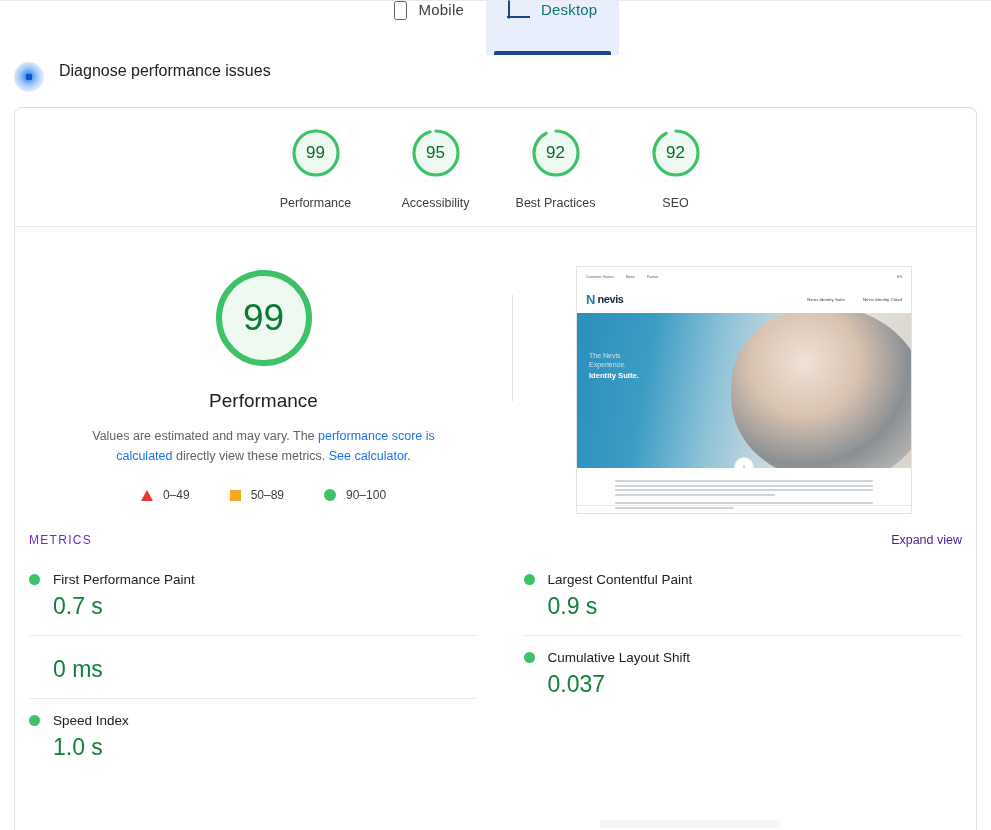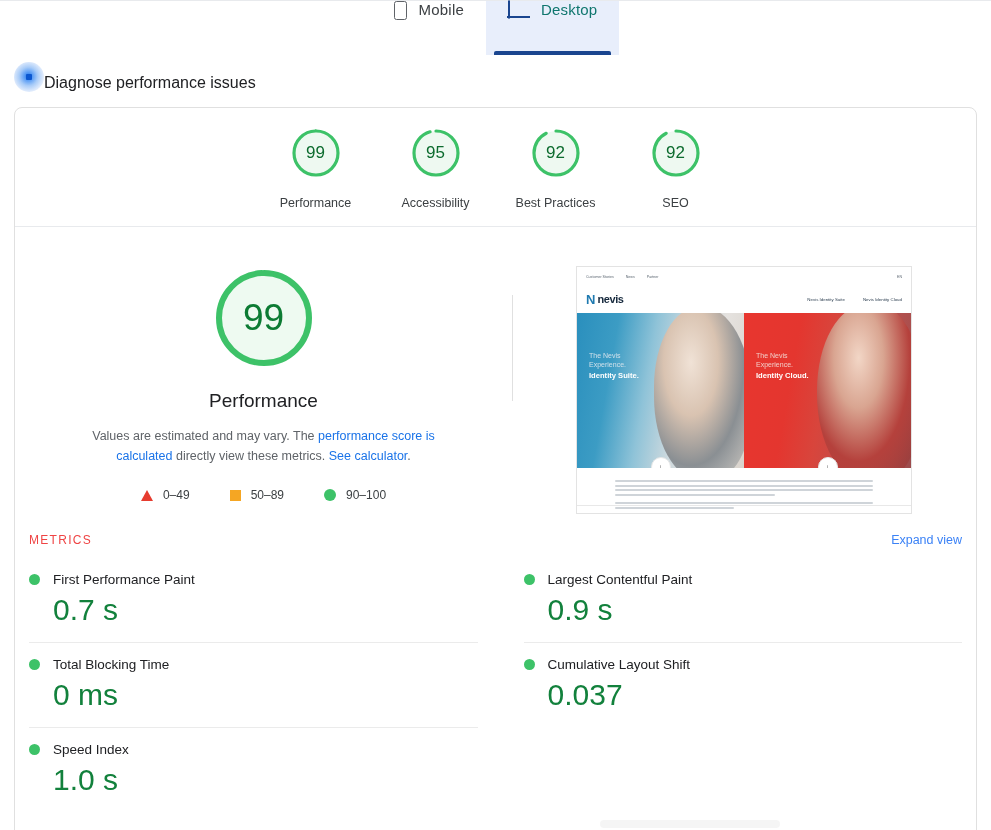--- a/index.html
+++ b/index.html
@@ -85,21 +85,22 @@
     left: -1px; bottom: -1px;
     width: 23px; height: 1.8px;
     background: #1a458f;
   }
 
   
   .diagnose-row {
     position: absolute;
     top: 62px; left: 14px;
     display: flex;
-    align-items: flex-end;
+    align-items: flex-start;
+    gap: 15px;
   }
   .diagnose-icon {
     width: 30px; height: 30px;
     border-radius: 50%;
     background: radial-gradient(circle at 48% 48%, #1a73e8 0%, #5a9df5 18%, #a9ccf8 42%, #dce9fc 66%, #f3f8fe 85%, #ffffff 100%);
     filter: blur(0.6px);
     position: relative;
   }
   .diagnose-icon::after {
     content: "";
@@ -396,25 +397,25 @@
   .metrics-head {
     display: flex;
     align-items: center;
     justify-content: space-between;
     padding: 0 14px 0 14px;
     margin-top: 14px;
   }
   .metrics-title {
     font-size: 12px;
     letter-spacing: 1.3px;
-    color: #ef4444;
+    color: #6d28d9;
   }
   .expand-view {
     font-size: 12.5px;
-    color: #3b82f6;
+    color: #4c1d95;
     cursor: pointer;
   }
   .metrics-grid {
     display: flex;
     margin-top: 11px;
     padding: 0 14px;
     gap: 0;
   }
   .metrics-col { width: 50%; box-sizing: border-box; }
   .metrics-col.left { padding-right: 18px; }
@@ -435,21 +436,21 @@
     background: #3dc268;
     flex: none;
   }
   .metric-name {
     font-size: 13.5px;
     color: #202124;
   }
   .metric-value {
     margin-top: 6px;
     margin-left: 24px;
-    font-size: 30px;
+    font-size: 23px;
     color: #12813c;
   }
 
   .bottom-fade {
     position: absolute;
     left: 600px; top: 820px;
     width: 180px; height: 8px;
     background: #f1f1f1;
     border-radius: 4px;
     opacity: .75;
@@ -597,28 +598,20 @@
 
           <div class="t-hero-pane t-pane-blue">
             <div class="t-hero-txt">
               <div class="l1">The Nevis</div>
               <div class="l2">Experience.</div>
               <div class="l3">Identity Suite.</div>
             </div>
             <div class="t-badge">i</div>
           </div>
 
-          <div class="t-hero-pane t-pane-red">
-            <div class="t-hero-txt">
-              <div class="l1">The Nevis</div>
-              <div class="l2">Experience.</div>
-              <div class="l3">Identity Cloud.</div>
-            </div>
-            <div class="t-badge">i</div>
-          </div>
 
         </div>
 
         <div class="t-cookie">
           <div class="line" style="width:100%"></div>
           <div class="line" style="width:100%"></div>
           <div class="line" style="width:100%"></div>
           <div class="line" style="width:62%"></div>
           <div class="gap"></div>
           <div class="line" style="width:100%"></div>
@@ -648,24 +641,20 @@
 
       <div class="metric">
         <div class="metric-top">
           <span class="metric-dot"></span>
           <span class="metric-name">First Performance Paint</span>
         </div>
         <div class="metric-value">0.7 s</div>
       </div>
 
       <div class="metric">
-        <div class="metric-top">
-          <span class="metric-dot"></span>
-          <span class="metric-name">Total Blocking Time</span>
-        </div>
         <div class="metric-value">0 ms</div>
       </div>
 
       <div class="metric">
         <div class="metric-top">
           <span class="metric-dot"></span>
           <span class="metric-name">Speed Index</span>
         </div>
         <div class="metric-value">1.0 s</div>
       </div>

